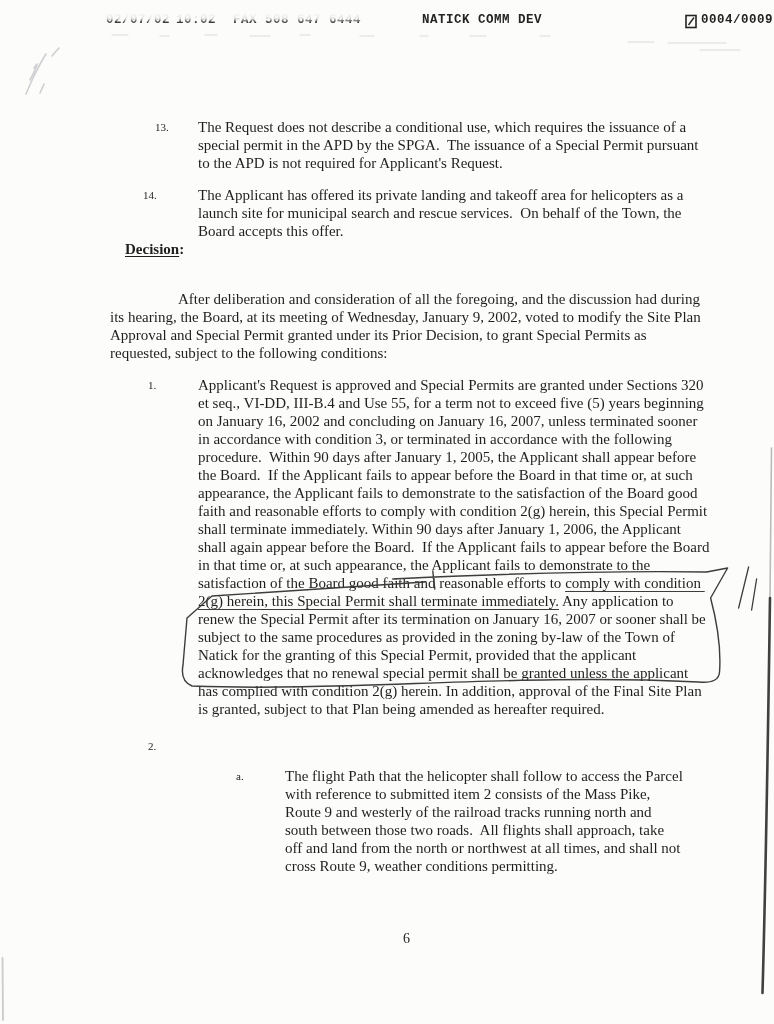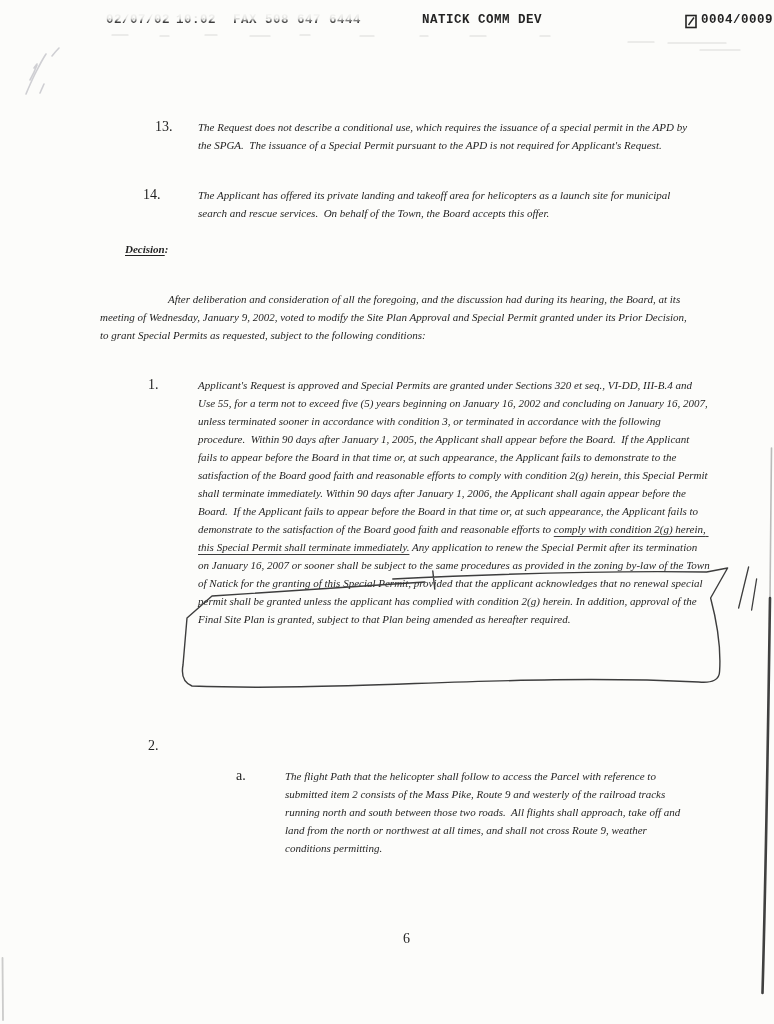--- a/index.html
+++ b/index.html
@@ -18,25 +18,25 @@
     font-family:"Liberation Mono", monospace;
     font-size:12.5px;font-weight:700;color:#242424;
     white-space:pre;letter-spacing:.5px;
   }
   .cut{
     -webkit-mask-image:linear-gradient(180deg, rgba(0,0,0,0) 0%, rgba(0,0,0,.12) 38%, rgba(0,0,0,.8) 62%, #000 75%);
             mask-image:linear-gradient(180deg, rgba(0,0,0,0) 0%, rgba(0,0,0,.12) 38%, rgba(0,0,0,.8) 62%, #000 75%);
   }
   .page-count-icon{position:absolute;left:685px;top:14px;}
   
-  .block{position:absolute;font-size:11px;line-height:18px;white-space:pre-wrap;font-style:italic;}
-  .num{position:absolute;font-size:14px;line-height:18px;}
+  .block{position:absolute;font-size:15px;line-height:18px;white-space:pre-wrap;}
+  .num{position:absolute;font-size:11px;line-height:18px;}
   .decision-heading{font-weight:700;}
   .decision-heading .word{text-decoration:underline;text-decoration-thickness:1.2px;text-underline-offset:2px;}
-  .intro{text-indent:68px;}
+  .intro{text-indent:68px;margin-left:10px;}
   .annot-underline{
     text-decoration:underline;
     text-decoration-color:#3d3d3d;
     text-decoration-thickness:1.3px;
     text-underline-offset:3px;
   }
   .page-number{position:absolute;left:403px;top:931px;font-size:14px;}
   
   #overlay{position:absolute;left:0;top:0;width:774px;height:1024px;pointer-events:none;}
   #overlay path{fill:none;stroke-linecap:round;stroke-linejoin:round;}

